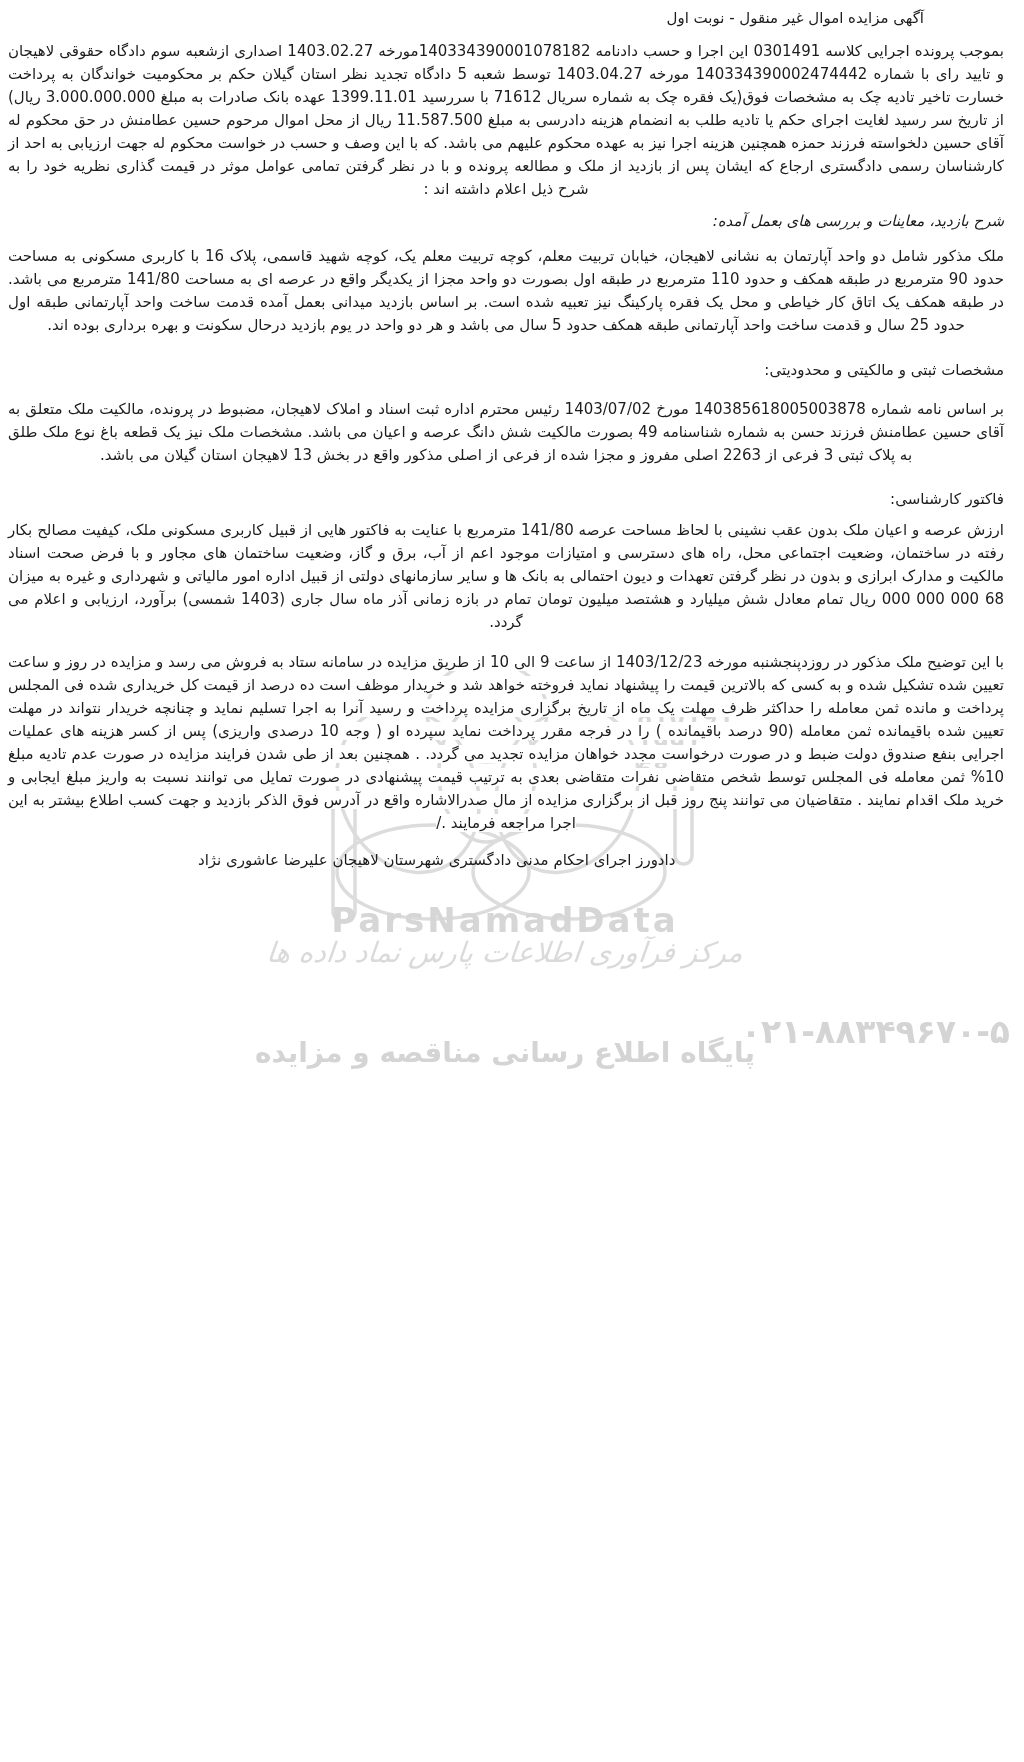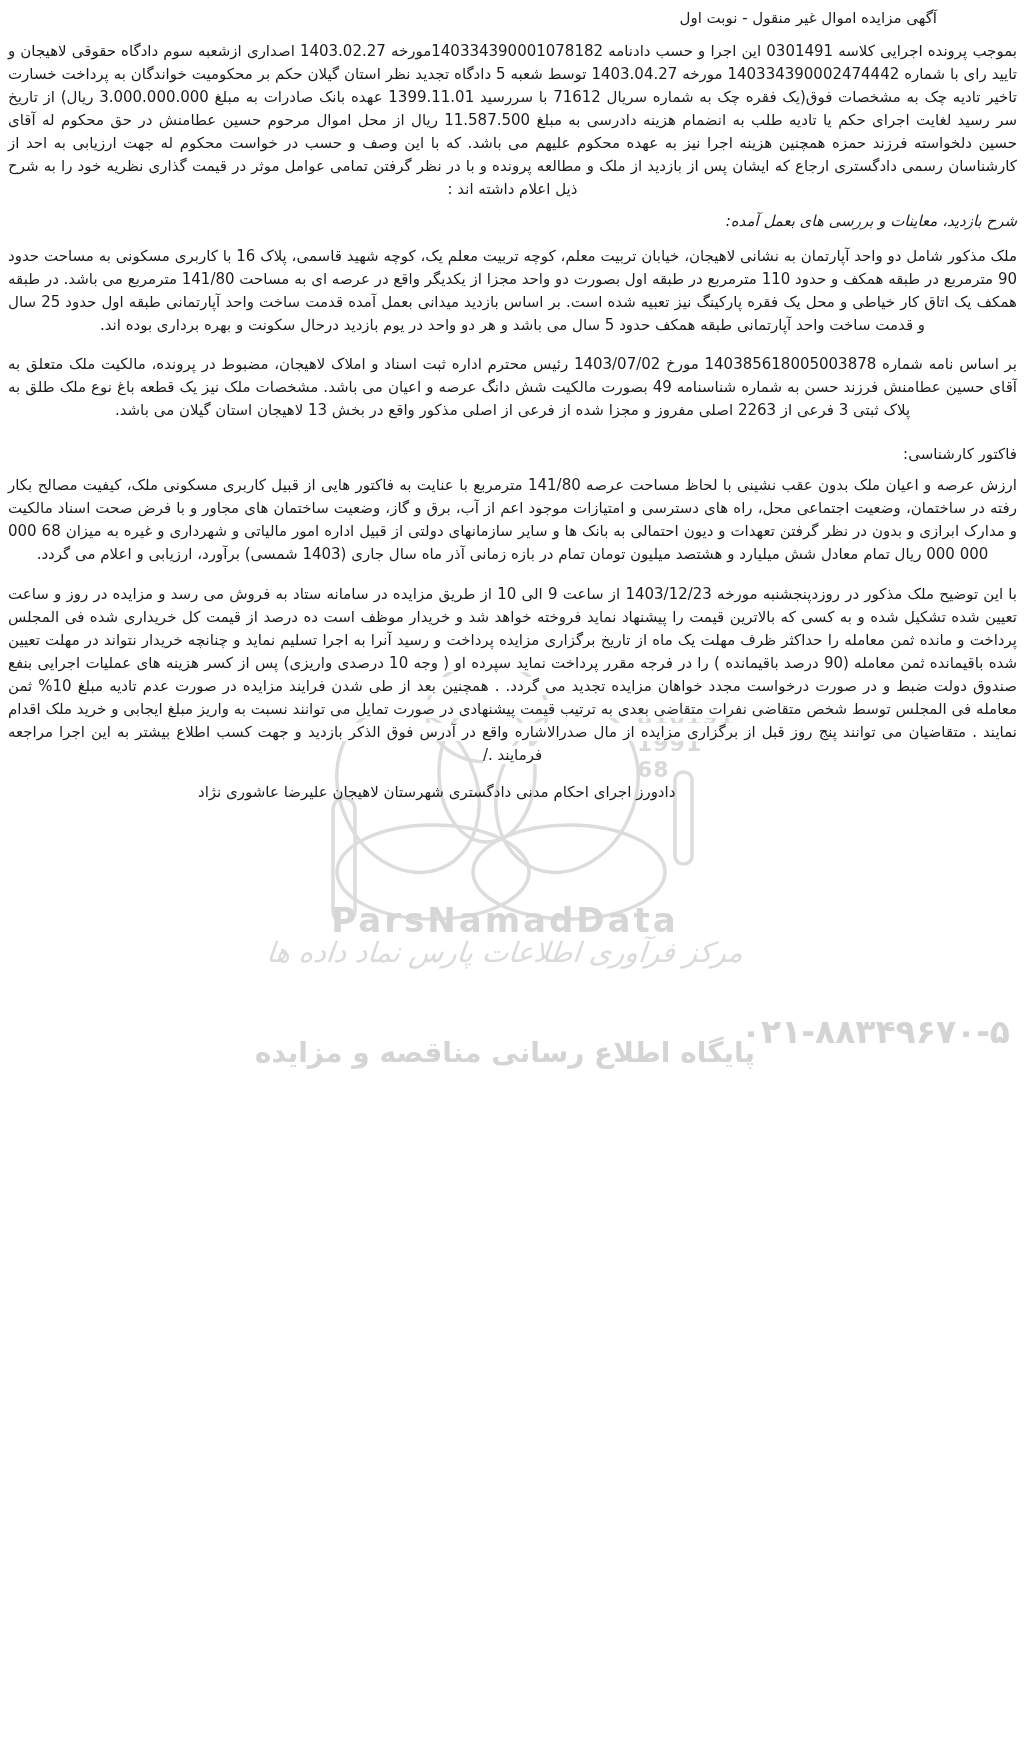--- a/index.html
+++ b/index.html
@@ -8,21 +8,21 @@
     background:#ffffff;
     font-family:"DejaVu Sans",sans-serif;
     color:#1c1c1c;
     direction:rtl;
     position:relative;
     overflow:hidden;
   }
   .page{
     position:relative;
     z-index:1;
-    padding:7px 7px 0 8px;
+    padding:7px 20px 0 8px;
     font-size:15px;
     line-height:23px;
   }
   .title{
     text-align:right;
     margin:0 80px 0 0;
     line-height:22px;
   }
   .para{
     text-align:justify;
@@ -133,20 +133,23 @@
   </div>
 
   <div class="heading m-h1">
     <span>شرح بازدید، معاینات و بررسی های بعمل آمده:</span>
   </div>
 
   <div class="para m-p2">
     <span>ملک مذکور شامل دو واحد آپارتمان به نشانی لاهیجان، خیابان تربیت معلم، کوچه تربیت معلم یک، کوچه شهید قاسمی، پلاک 16 با کاربری مسکونی به مساحت حدود 90 مترمربع در طبقه همکف و حدود 110 مترمربع در طبقه اول بصورت دو واحد مجزا از یکدیگر  واقع در عرصه ای به مساحت 141/80 مترمربع می باشد. در طبقه همکف یک اتاق کار خیاطی و محل یک فقره پارکینگ نیز تعبیه شده است. بر اساس بازدید میدانی بعمل آمده قدمت ساخت واحد آپارتمانی طبقه اول حدود 25 سال و قدمت ساخت واحد آپارتمانی طبقه همکف حدود 5 سال می باشد و هر دو واحد در یوم بازدید درحال سکونت و بهره برداری بوده اند.</span>
   </div>
 
+  <div class="heading m-h2">
+    <span>مشخصات ثبتی و مالکیتی و محدودیتی:</span>
+  </div>
 
   <div class="para m-p3">
     <span>بر اساس نامه شماره 140385618005003878  مورخ 1403/07/02 رئیس محترم اداره ثبت اسناد و املاک لاهیجان، مضبوط در پرونده، مالکیت ملک متعلق به آقای حسین عطامنش فرزند حسن به شماره شناسنامه 49  بصورت مالکیت شش دانگ عرصه و اعیان می باشد. مشخصات ملک نیز یک قطعه باغ نوع ملک طلق به پلاک ثبتی 3 فرعی از 2263 اصلی مفروز و مجزا شده از فرعی از اصلی مذکور واقع در بخش 13 لاهیجان استان گیلان می باشد.</span>
   </div>
 
   <div class="heading m-h3">
     <span>فاکتور کارشناسی:</span>
   </div>
 
   <div class="para m-p4">

